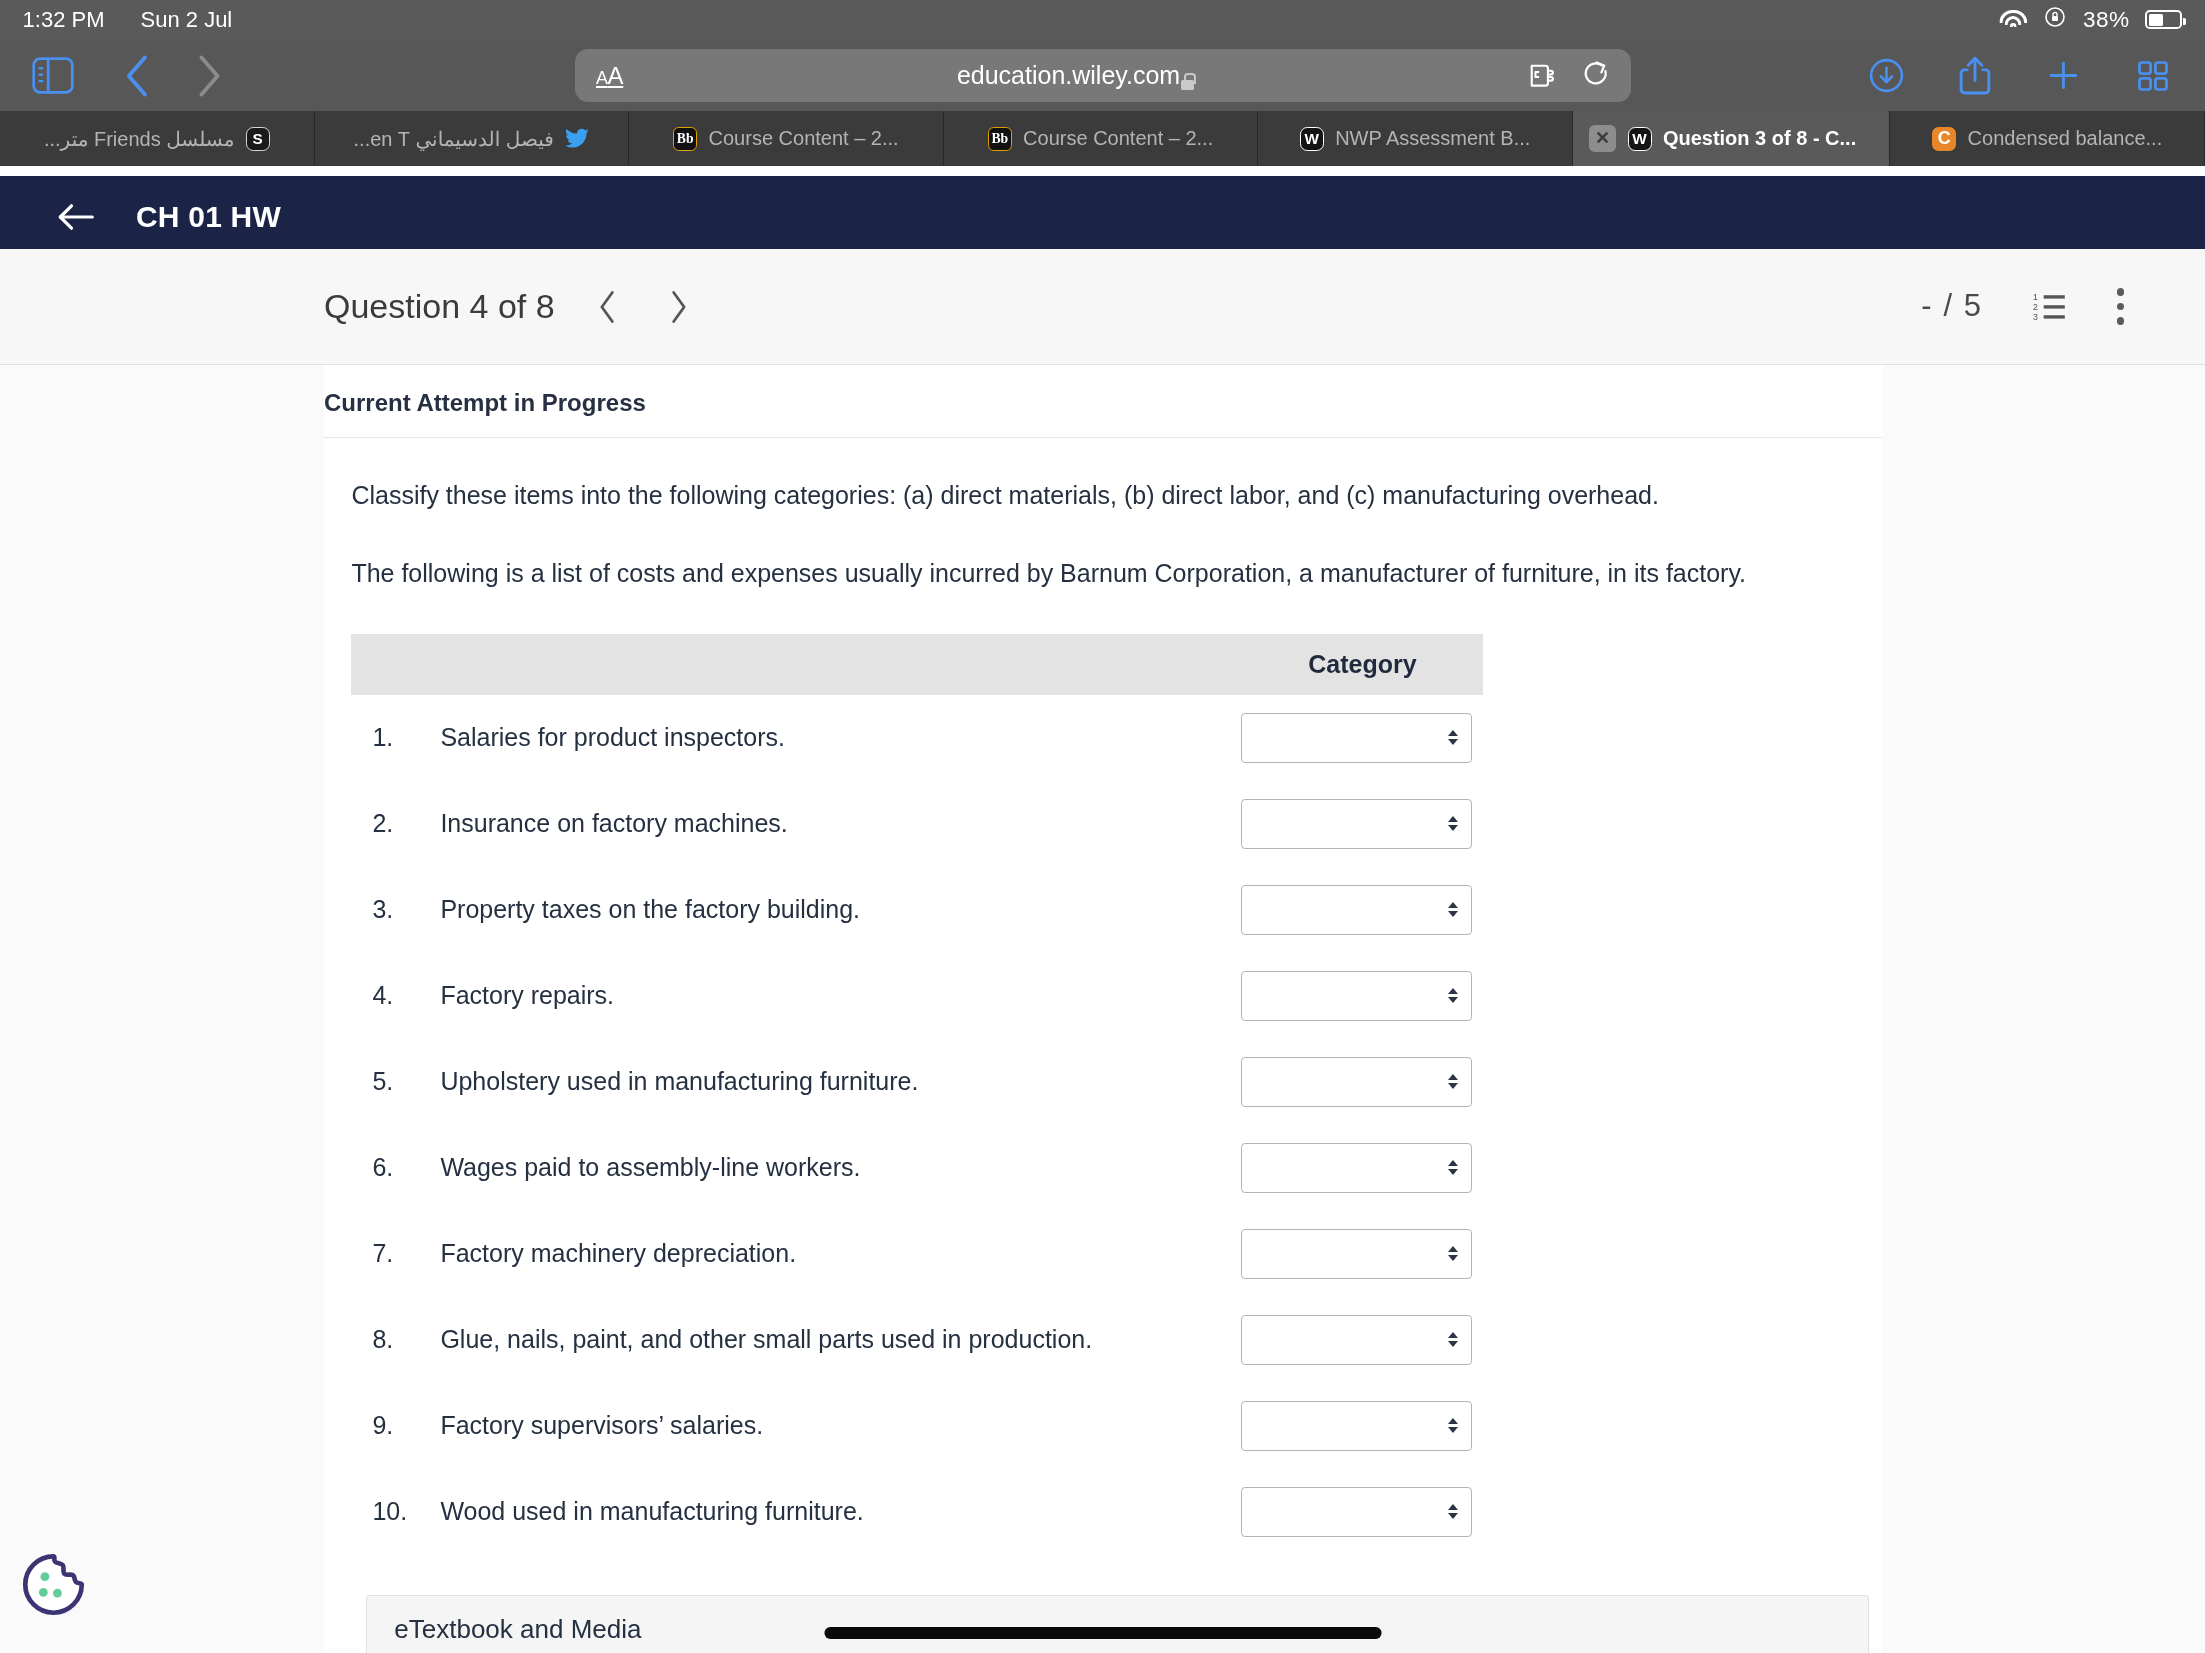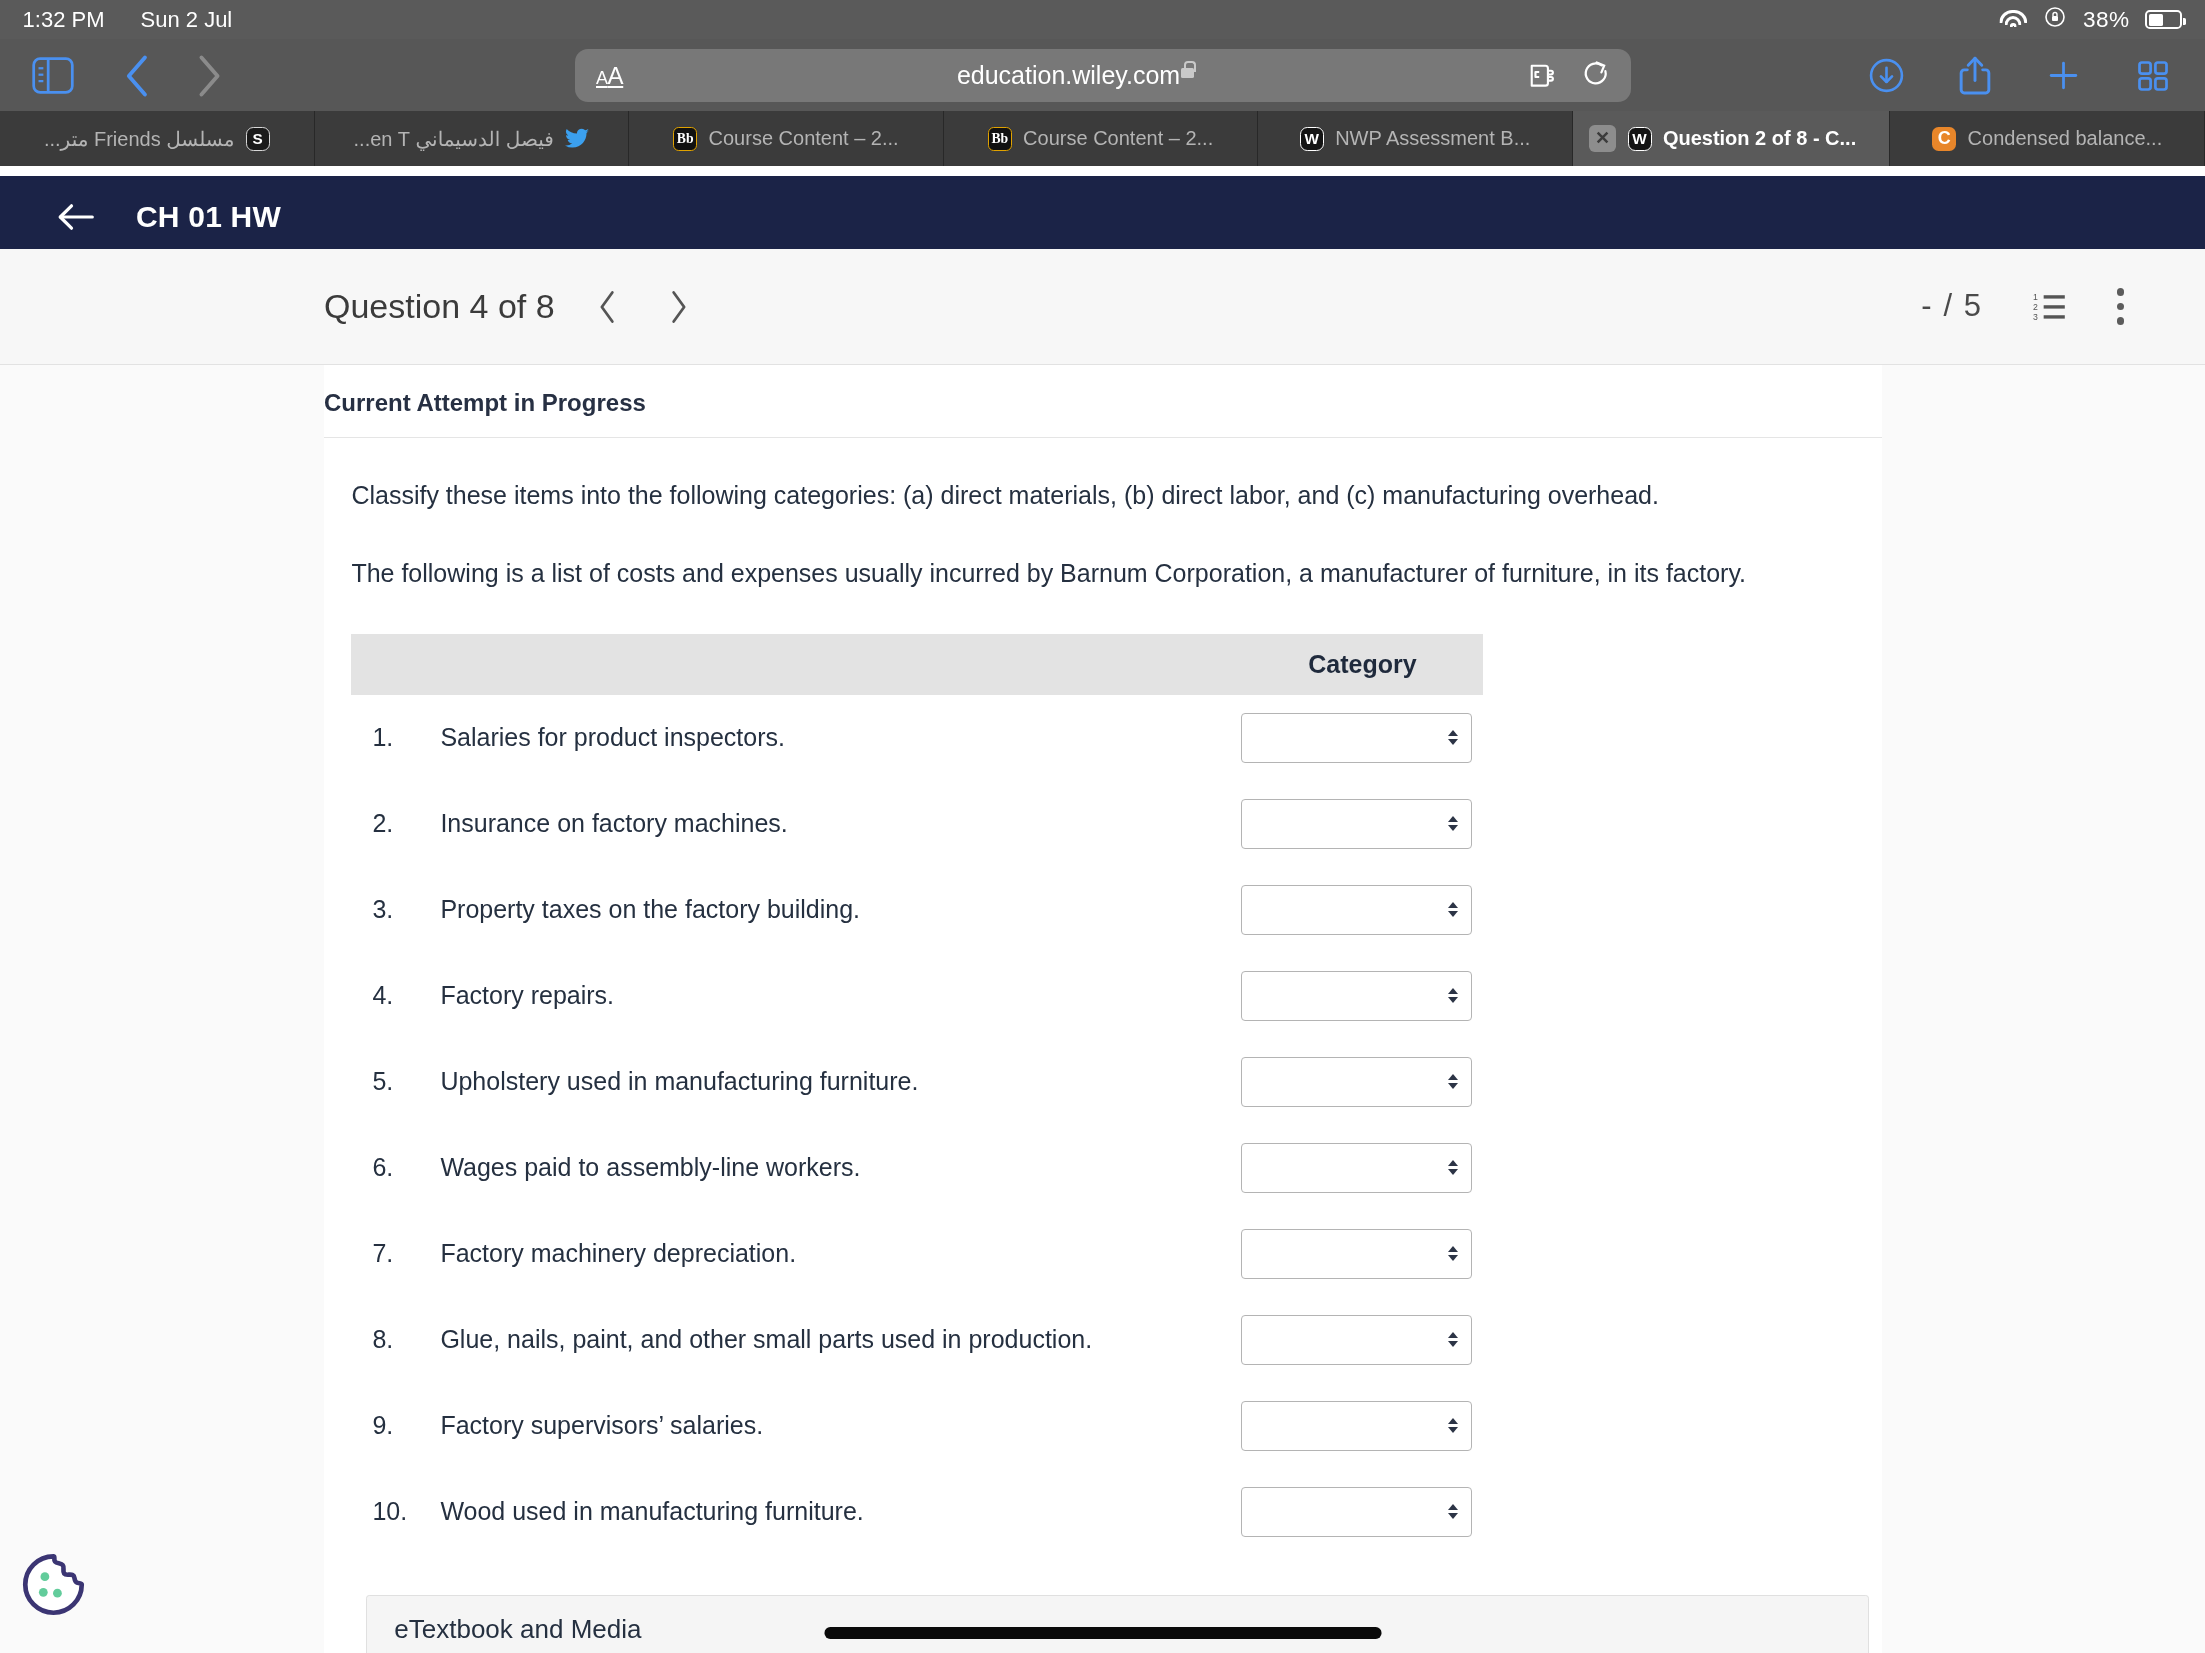--- a/index.html
+++ b/index.html
@@ -41,21 +41,21 @@
   .icon-btn { display: flex; align-items: center; justify-content: center; cursor: pointer; }
   .sidebar-icon { margin-left: 32px; width: 42px; height: 37px; }
   .nav-arrows { display: flex; align-items: center; gap: 44px; margin-left: 50px; }
   .addrbar {
     position: absolute; left: 575px; width: 1056px; height: 53px;
     background: #787878; border-radius: 13px;
     display: flex; align-items: center; color: #ffffff;
   }
   .aa { margin-left: 21px; font-size: 24px; letter-spacing: -0.4px; text-decoration: underline; }
   .aa .small { font-size: 18px; }
-  .url-wrap { flex: 1; display: flex; align-items: flex-start; justify-content: center; gap: 1px; }
+  .url-wrap { flex: 1; display: flex; align-items: flex-end; justify-content: center; gap: 1px; }
   .url { font-size: 25px; }
   .lock { width: 13px; height: 17px; position: relative; display:inline-block; }
   .lock::before { content:""; position:absolute; left:0; bottom:0; width:13px; height:9.7px; background:#c9c9c9; border-radius:1.6px; }
   .lock::after { content:""; position:absolute; left:2.4px; top:0; width:8px; height:9px; border:2.4px solid #c9c9c9; border-bottom:none; border-radius:4px 4px 0 0; }
   .addr-right { display: flex; align-items: center; gap: 27.4px; margin-right: 21px; }
   .chrome-right { position: absolute; right: 34px; display: flex; align-items: center; gap: 53px; }
 
   
   .tabbar { position: absolute; left: 0; top: 111px; width: 2205px; height: 55px; background: #3b3b3b; display: flex; }
   .tab {
@@ -277,21 +277,21 @@
   </div>
 
   <div class="tab">
     <span class="favicon fav-w">W</span>
     <span class="tab-title">NWP Assessment B...</span>
   </div>
 
   <div class="tab active">
     <span class="tab-close">✕</span>
     <span class="favicon fav-w">W</span>
-    <span class="tab-title">Question 2 of 8 - C...</span>
+    <span class="tab-title">Question 3 of 8 - C...</span>
   </div>
 
   <div class="tab">
     <span class="favicon fav-c">C</span>
     <span class="tab-title">Condensed balance...</span>
   </div>
 
 </div>
 
 <div class="appheader">

